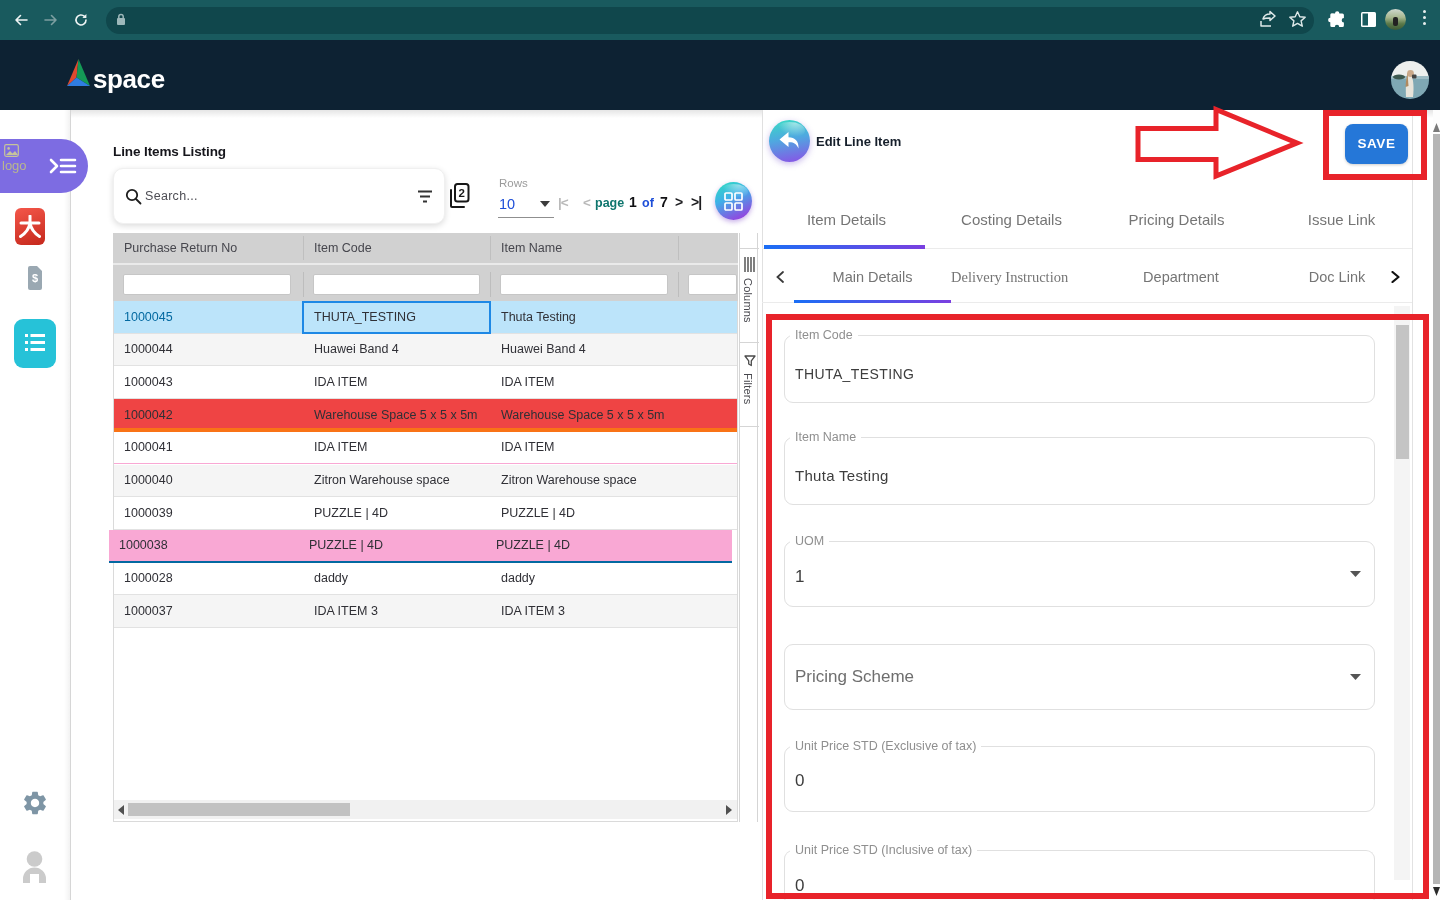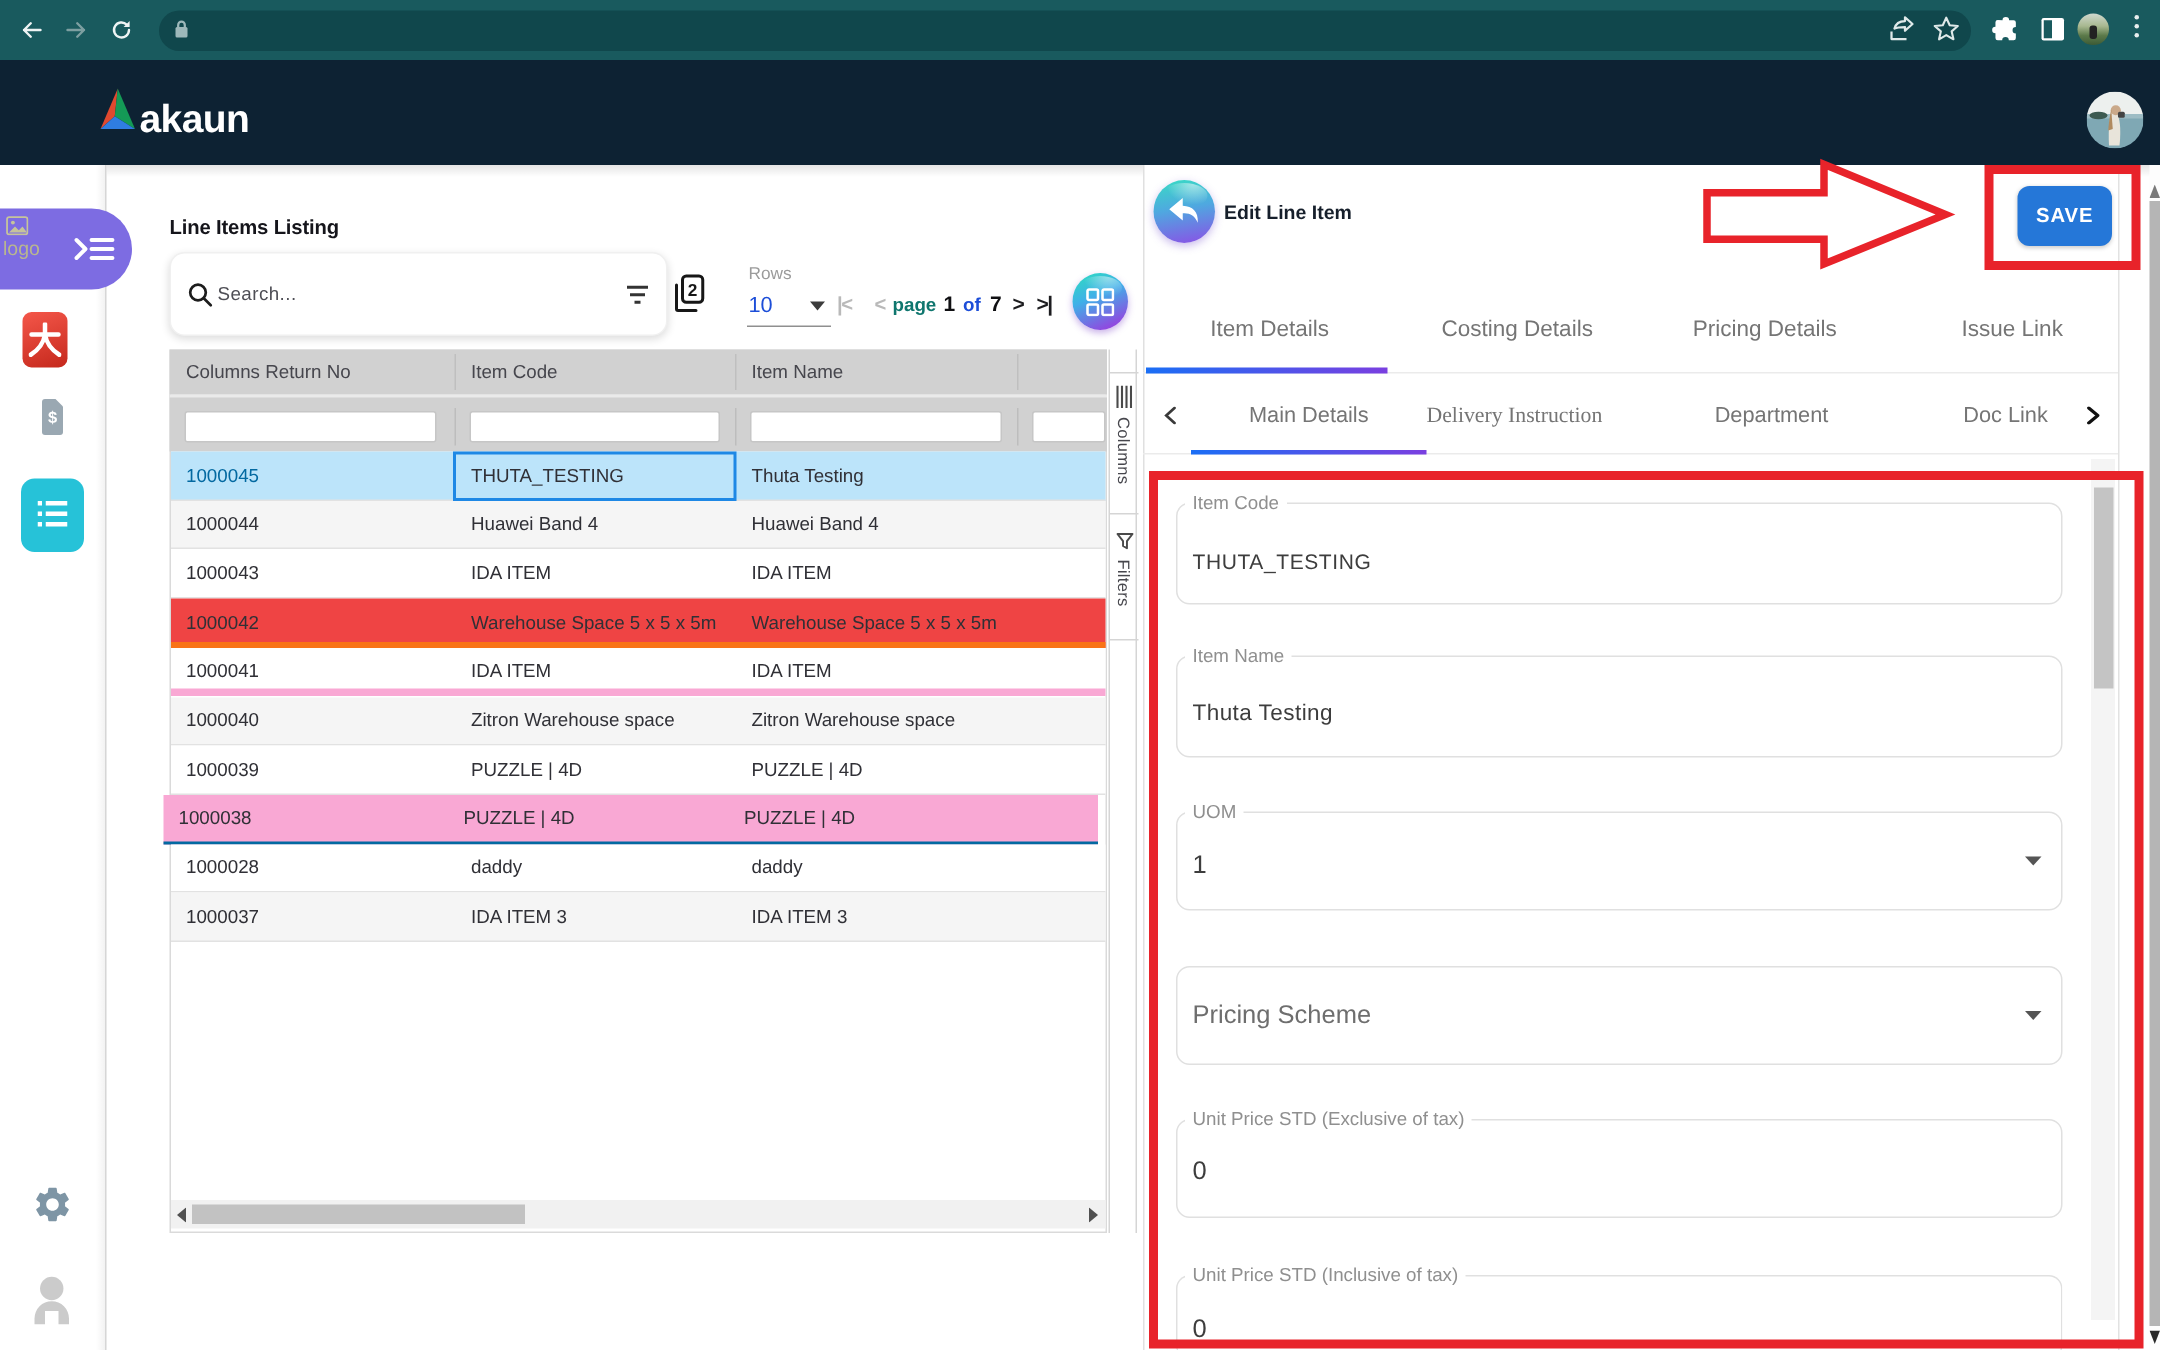--- a/index.html
+++ b/index.html
@@ -49,21 +49,21 @@
     <div style="width:3.4px;height:3.4px;border-radius:50%;background:#e8eeee;"></div>
   </div>
 </div>
 
 <div class="abs" style="left:0;top:40px;width:1440px;height:70px;background:#0d2233;">
   <svg class="abs" style="left:66px;top:18px" width="25" height="30" viewBox="0 0 25 30">
     <polygon points="12.5,1 1,28 10.5,19.5" fill="#e0492f"></polygon>
     <polygon points="12.5,1 24,28 10.5,19.5" fill="#149a56"></polygon>
     <polygon points="1,28 24,28 10.5,19.5" fill="#2f7de1"></polygon>
   </svg>
-  <div class="abs" style="left:93px;top:24px;font-size:26px;font-weight:700;color:#fff;letter-spacing:-0.4px;">akaun</div>
+  <div class="abs" style="left:93px;top:24px;font-size:26px;font-weight:700;color:#fff;letter-spacing:-0.4px;">space</div>
   <div class="abs" style="left:1391px;top:21px;width:38px;height:38px;border-radius:50%;overflow:hidden;">
     <svg width="38" height="38" viewBox="0 0 38 38">
       <rect width="38" height="17" fill="#edf0ee"></rect>
       <rect y="15" width="38" height="23" fill="#7fa8b4"></rect>
       <rect y="15" width="38" height="3" fill="#9dbcc4"></rect>
       <ellipse cx="8" cy="16" rx="6" ry="2.5" fill="#3d5a50"></ellipse>
       <path d="M17 14 c-2 4 -2.5 12 -2 22 h7 c1-9 .5-16 -1-20 z" fill="#e8e4da"></path>
       <circle cx="19.5" cy="12.5" r="3.4" fill="#caa98a"></circle>
       <path d="M16.5 12 c-1.5 6 -2 14 -2 14 l3-1 z" fill="#b08a5f"></path>
       <rect x="21" y="13.5" width="4.5" height="4" rx="1" fill="#444"></rect>
@@ -154,21 +154,21 @@
       <rect x="1" y="1" width="7" height="7" rx="1"></rect>
         <rect x="11" y="1" width="7" height="7" rx="1"></rect>
       <rect x="1" y="11" width="7" height="7" rx="1"></rect>
         <rect x="11" y="11" width="7" height="7" rx="1"></rect>
     </g>
   </svg>
 </div>
 
 <div class="abs" style="left:113px;top:233px;width:625px;height:589px;border:1px solid #dadada;background:#fff;"></div>
 <div class="abs" style="left:113px;top:233px;width:625px;height:30px;background:#d1d1d1;">
-  <div class="abs" style="left:11px;top:8px;font-size:12.5px;color:#46464d;">Columns Return No</div>
+  <div class="abs" style="left:11px;top:8px;font-size:12.5px;color:#46464d;">Purchase Return No</div>
   <div class="abs" style="left:201px;top:8px;font-size:12.5px;color:#46464d;">Item Code</div>
   <div class="abs" style="left:388px;top:8px;font-size:12.5px;color:#46464d;">Item Name</div>
   <div class="abs" style="left:190px;top:3px;width:1px;height:24px;background:#bfbfbf;"></div>
   <div class="abs" style="left:377px;top:3px;width:1px;height:24px;background:#bfbfbf;"></div>
   <div class="abs" style="left:565px;top:3px;width:1px;height:24px;background:#bfbfbf;"></div>
 </div>
 <div class="abs" style="left:113px;top:263px;width:625px;height:38px;background:#d1d1d1;border-top:2px solid #eaeaea;">
   <div class="abs" style="left:10px;top:9px;width:168px;height:21px;background:#fff;border:1px solid #c6c6c6;border-radius:2px;"></div>
   <div class="abs" style="left:200px;top:9px;width:167px;height:21px;background:#fff;border:1px solid #c6c6c6;border-radius:2px;"></div>
   <div class="abs" style="left:387px;top:9px;width:168px;height:21px;background:#fff;border:1px solid #c6c6c6;border-radius:2px;"></div>
@@ -191,21 +191,21 @@
 <div class="abs" style="left:114px;top:366.4px;width:623px;height:32.7px;background:#ffffff;border-bottom:1px solid #e2e2e2;">
   <div class="abs" style="left:10px;top:8.5px;font-size:12.5px;color:#303036;">1000043</div>
   <div class="abs" style="left:200px;top:8.5px;font-size:12.5px;color:#303036;">IDA ITEM</div>
   <div class="abs" style="left:387px;top:8.5px;font-size:12.5px;color:#303036;">IDA ITEM</div>
 </div>
 <div class="abs" style="left:114px;top:399.1px;width:623px;height:32.7px;background:#ef4444;border-bottom:4px solid #f97316;">
   <div class="abs" style="left:10px;top:8.5px;font-size:12.5px;color:#303036;">1000042</div>
   <div class="abs" style="left:200px;top:8.5px;font-size:12.5px;color:#303036;">Warehouse Space 5 x 5 x 5m</div>
   <div class="abs" style="left:387px;top:8.5px;font-size:12.5px;color:#303036;">Warehouse Space 5 x 5 x 5m</div>
 </div>
-<div class="abs" style="left:114px;top:431.8px;width:623px;height:32.7px;background:#ffffff;border-bottom:5px solid #f9a8d4;">
+<div class="abs" style="left:114px;top:431.8px;width:623px;height:32.7px;background:#ffffff;border-bottom:1px solid #f9a8d4;">
   <div class="abs" style="left:10px;top:8.5px;font-size:12.5px;color:#303036;">1000041</div>
   <div class="abs" style="left:200px;top:8.5px;font-size:12.5px;color:#303036;">IDA ITEM</div>
   <div class="abs" style="left:387px;top:8.5px;font-size:12.5px;color:#303036;">IDA ITEM</div>
 </div>
 <div class="abs" style="left:114px;top:464.5px;width:623px;height:32.7px;background:#f5f5f5;border-bottom:1px solid #e2e2e2;">
   <div class="abs" style="left:10px;top:8.5px;font-size:12.5px;color:#303036;">1000040</div>
   <div class="abs" style="left:200px;top:8.5px;font-size:12.5px;color:#303036;">Zitron Warehouse space</div>
   <div class="abs" style="left:387px;top:8.5px;font-size:12.5px;color:#303036;">Zitron Warehouse space</div>
 </div>
 <div class="abs" style="left:114px;top:497.2px;width:623px;height:32.7px;background:#ffffff;border-bottom:1px solid #e2e2e2;">

